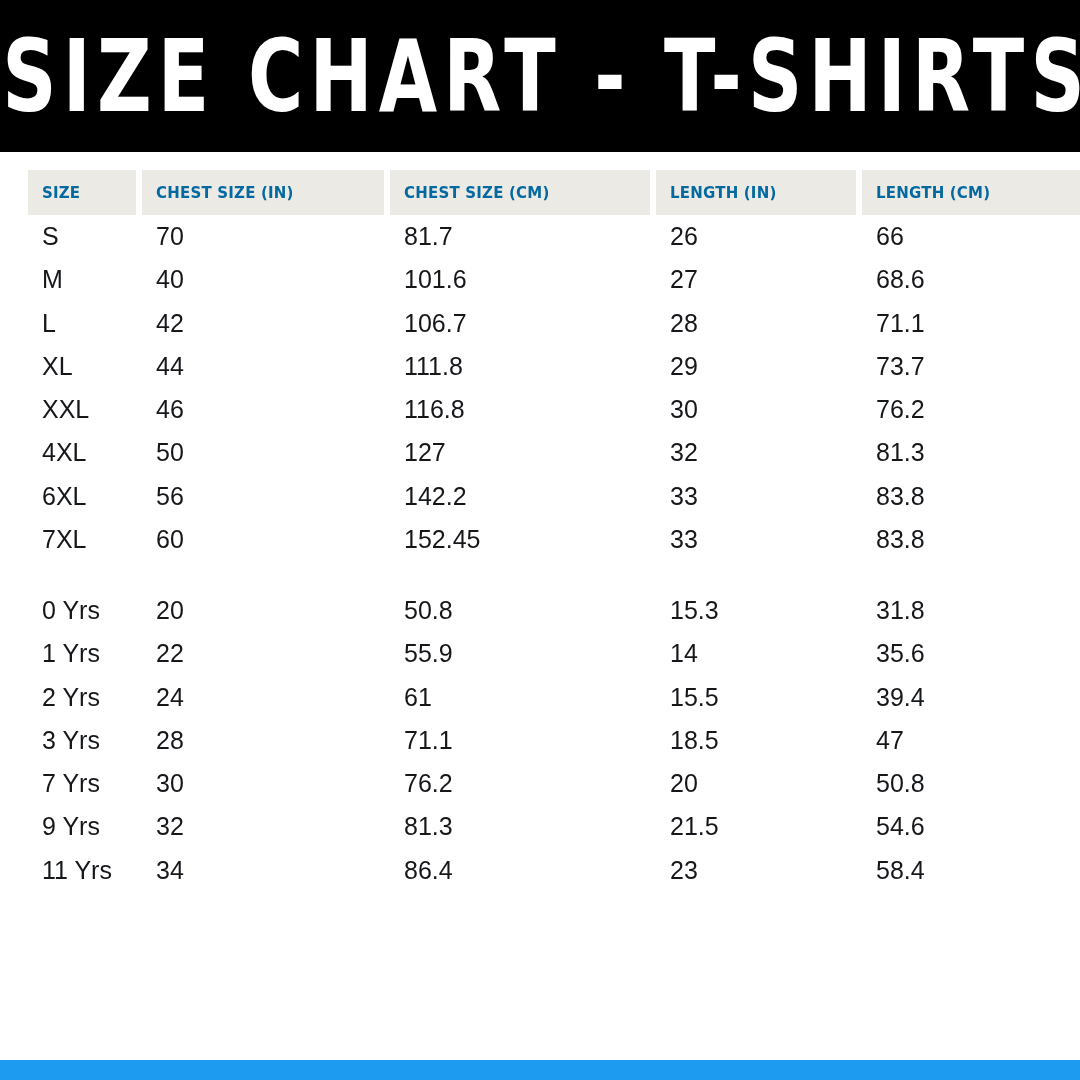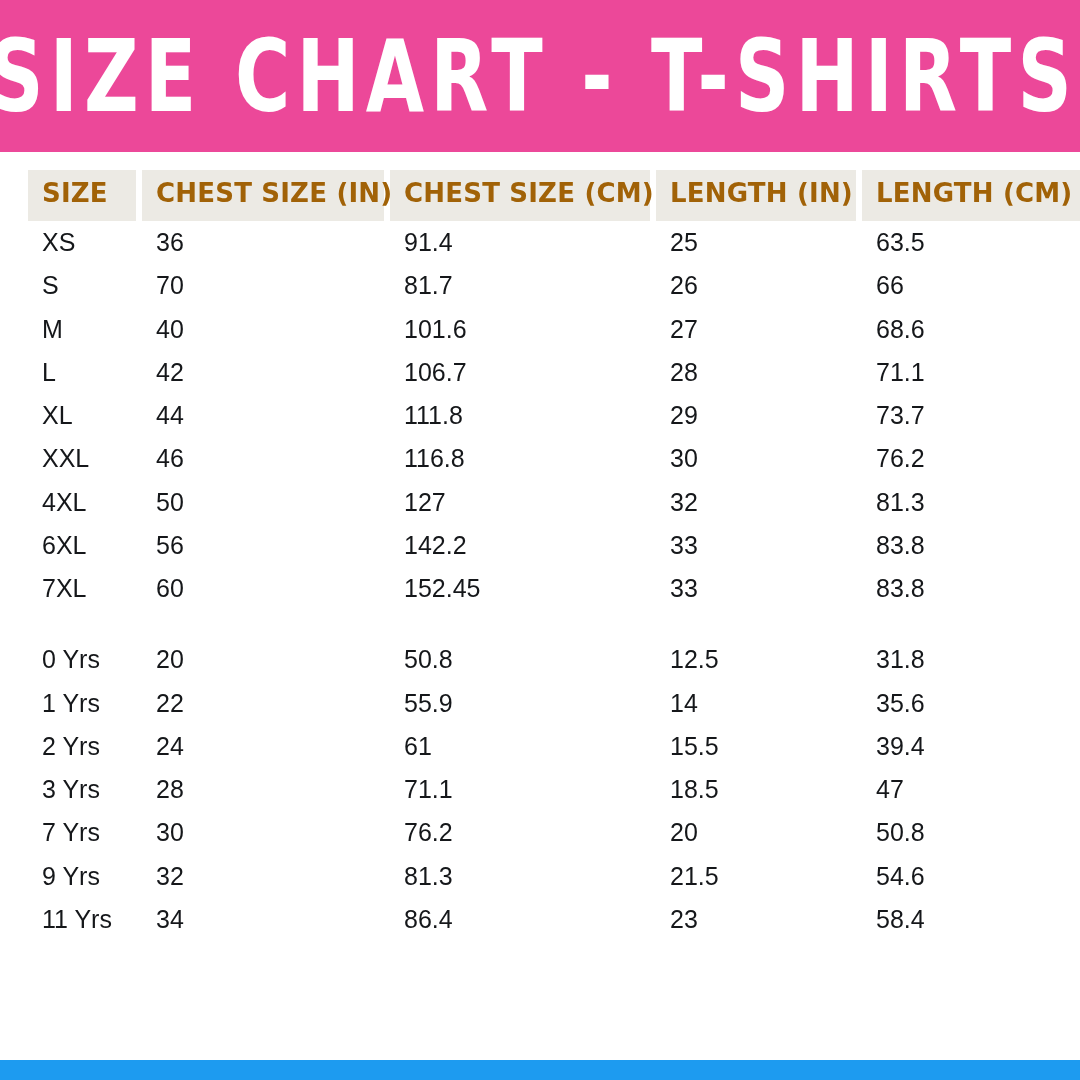--- a/index.html
+++ b/index.html
@@ -18,24 +18,24 @@
     width: 1080px;
     height: 1080px;
     background: #ffffff;
     box-sizing: border-box;
     display: flex;
     flex-direction: column;
   }
   .header-band {
     width: 100%;
     height: 152px;
-    background: #ec4899;
+    background: #000000;
     display: flex;
     align-items: center;
-    justify-content: flex-start;
+    justify-content: flex-end;
     flex: 0 0 auto;
   }
   .header-title {
     color: #ffffff;
     font-family: "DejaVu Sans", sans-serif;
     font-weight: bold;
     font-size: 74px;
     letter-spacing: 6px;
     text-transform: uppercase;
     transform: scaleY(1.35) scaleX(1.02);
@@ -50,26 +50,26 @@
     flex-direction: column;
   }
   table.size-table {
     width: 100%;
     border-collapse: separate;
     border-spacing: 6px 0;
     table-layout: fixed;
   }
   table.size-table th {
     background: #eceae4;
-    color: #a16207;
+    color: #0369a1;
     font-family: "DejaVu Sans", sans-serif;
     font-weight: bold;
-    font-size: 26px;
+    font-size: 15px;
     text-align: left;
-    padding: 8px 14px 13px 14px;
+    padding: 14px 14px 13px 14px;
     white-space: nowrap;
     letter-spacing: 0.2px;
   }
   table.size-table col.c0 { width: 108px; }
   table.size-table col.c1 { width: 242px; }
   table.size-table col.c2 { width: 260px; }
   table.size-table col.c3 { width: 200px; }
   table.size-table col.c4 { width: 218px; }
 
   table.size-table td {
@@ -115,27 +115,20 @@
         <tr>
           <th>SIZE</th>
           <th>CHEST SIZE (IN)</th>
           <th>CHEST SIZE (CM)</th>
           <th>LENGTH (IN)</th>
           <th>LENGTH (CM)</th>
         </tr>
       </thead>
       <tbody>
         <tr>
-          <td>XS</td>
-          <td>36</td>
-          <td>91.4</td>
-          <td>25</td>
-          <td>63.5</td>
-        </tr>
-        <tr>
           <td>S</td>
           <td>70</td>
           <td>81.7</td>
           <td>26</td>
           <td>66</td>
         </tr>
         <tr>
           <td>M</td>
           <td>40</td>
           <td>101.6</td>
@@ -190,21 +183,21 @@
           <td></td>
           <td></td>
           <td></td>
           <td></td>
         </tr>
 
         <tr>
           <td>0 Yrs</td>
           <td>20</td>
           <td>50.8</td>
-          <td>12.5</td>
+          <td>15.3</td>
           <td>31.8</td>
         </tr>
         <tr>
           <td>1 Yrs</td>
           <td>22</td>
           <td>55.9</td>
           <td>14</td>
           <td>35.6</td>
         </tr>
         <tr>

